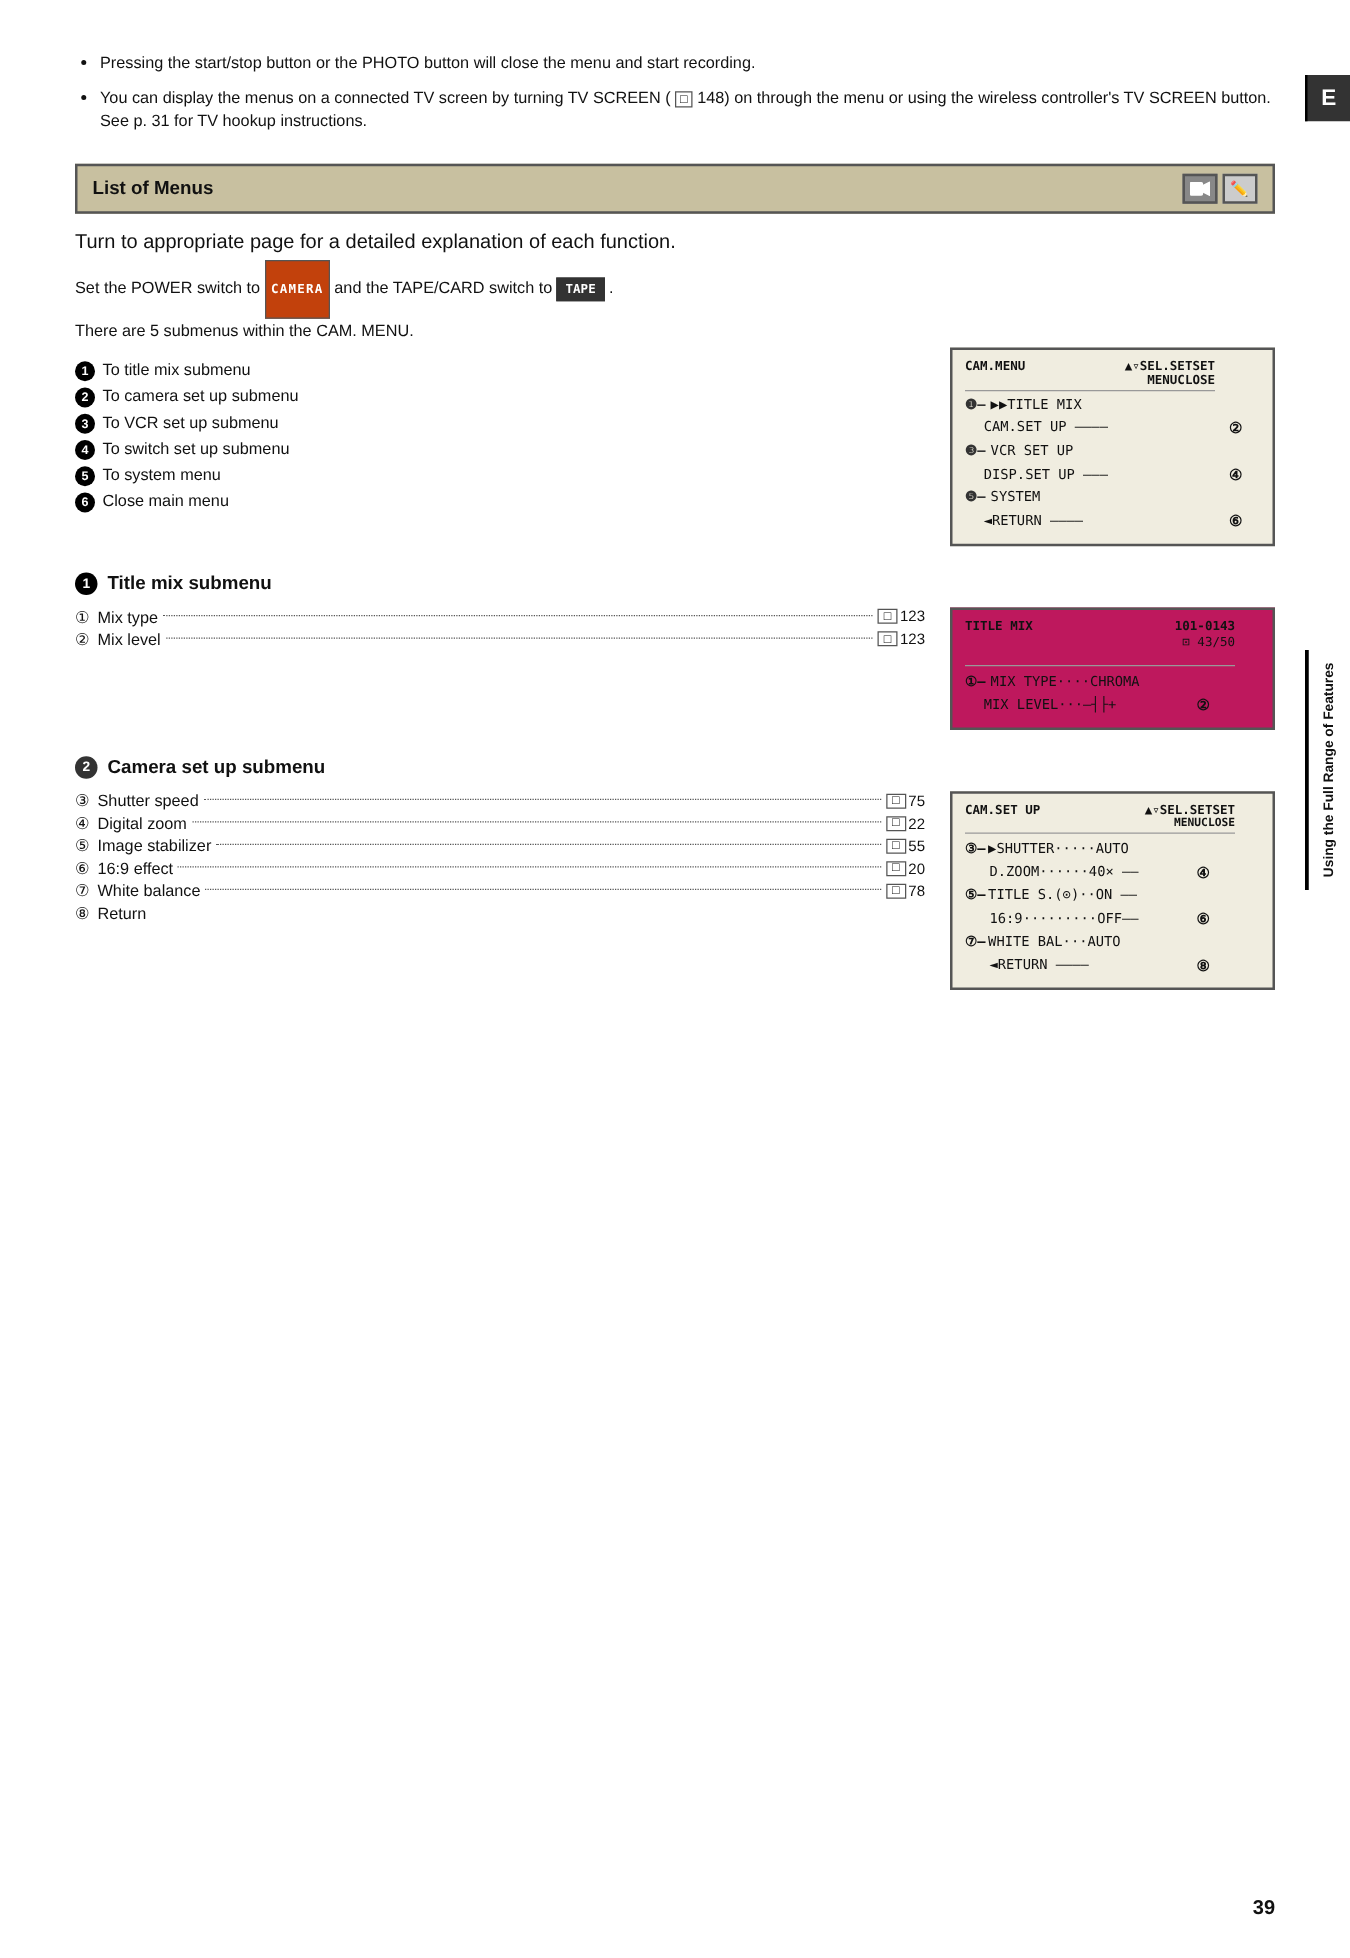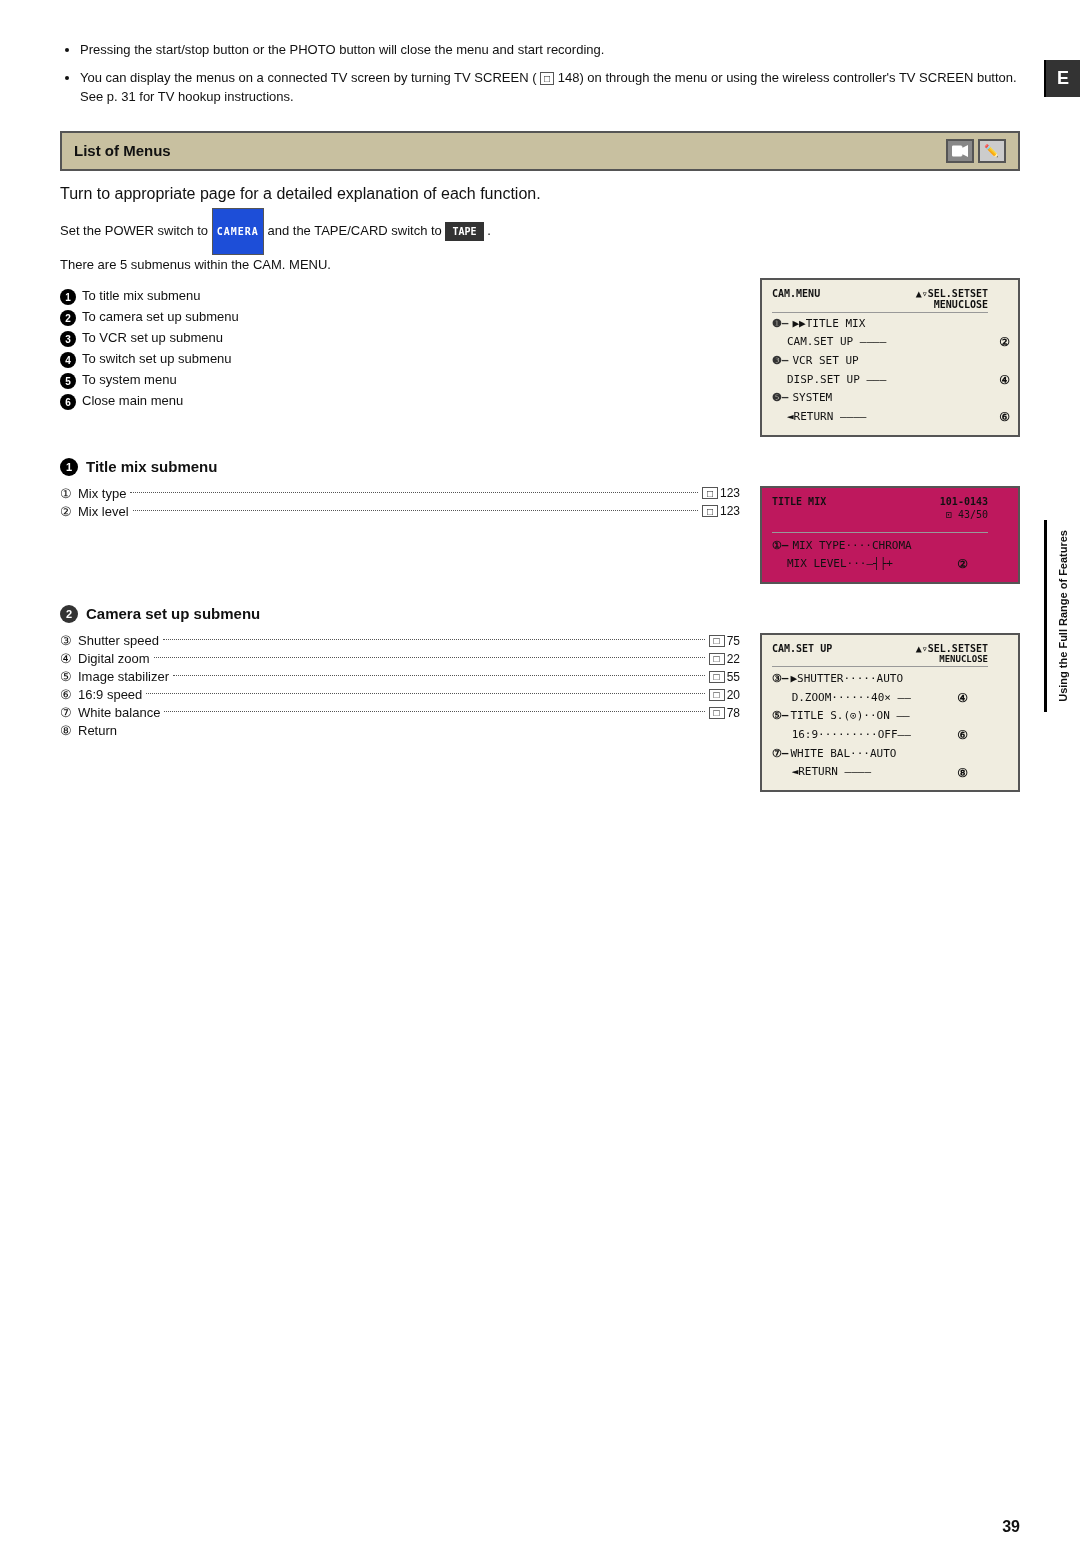--- a/index.html
+++ b/index.html
@@ -133,21 +133,21 @@
 
     .cam-menu-desc {
       margin-left: 0;
       margin-bottom: 14px;
       font-size: 13px;
       line-height: 1.5;
     }
 
     .camera-badge {
       display: inline-block;
-      background: #1d4ed8;
+      background: #c2410c;
       color: #fff;
       border: 1px solid #555;
       font-size: 10px;
       font-weight: bold;
       padding: 15px 4px;
       font-family: monospace;
       letter-spacing: 1px;
     }
 
     .tape-badge {
@@ -387,21 +387,21 @@
         <span>To system menu</span>
       </li>
       <li>
         <span class="num-badge">6</span>
         <span>Close main menu</span>
       </li>
     </ul>
   </div>
 
   <div class="col-right">
-    <div class="cam-menu-screen" style="margin-top:70px; padding-right: 30px;">
+    <div class="cam-menu-screen" style="margin-top:70px; padding-right: 46px;">
       <div style="display:flex; justify-content:space-between; font-size:10px; font-weight:bold; border-bottom:1px solid #999; margin-bottom:2px; padding-bottom:2px;">
         <span>CAM.MENU</span>
         <div style="text-align:right;">
           <div>▲▿SEL.SETSET</div>
           <div>MENUCLOSE</div>
         </div>
       </div>
 
       <div style="position:relative;">
 
@@ -528,21 +528,21 @@
           <span class="circle-num dot-num">⑤</span>
           <span>Image stabilizer</span>
           <span class="dot-leader"></span>
           <span class="page-ref">
             <span class="page-box">□</span>
             <span> 55</span>
           </span>
         </li>
         <li>
           <span class="circle-num dot-num">⑥</span>
-          <span>16:9 speed</span>
+          <span>16:9 effect</span>
           <span class="dot-leader"></span>
           <span class="page-ref">
             <span class="page-box">□</span>
             <span> 20</span>
           </span>
         </li>
         <li>
           <span class="circle-num dot-num">⑦</span>
           <span>White balance</span>
           <span class="dot-leader"></span>

